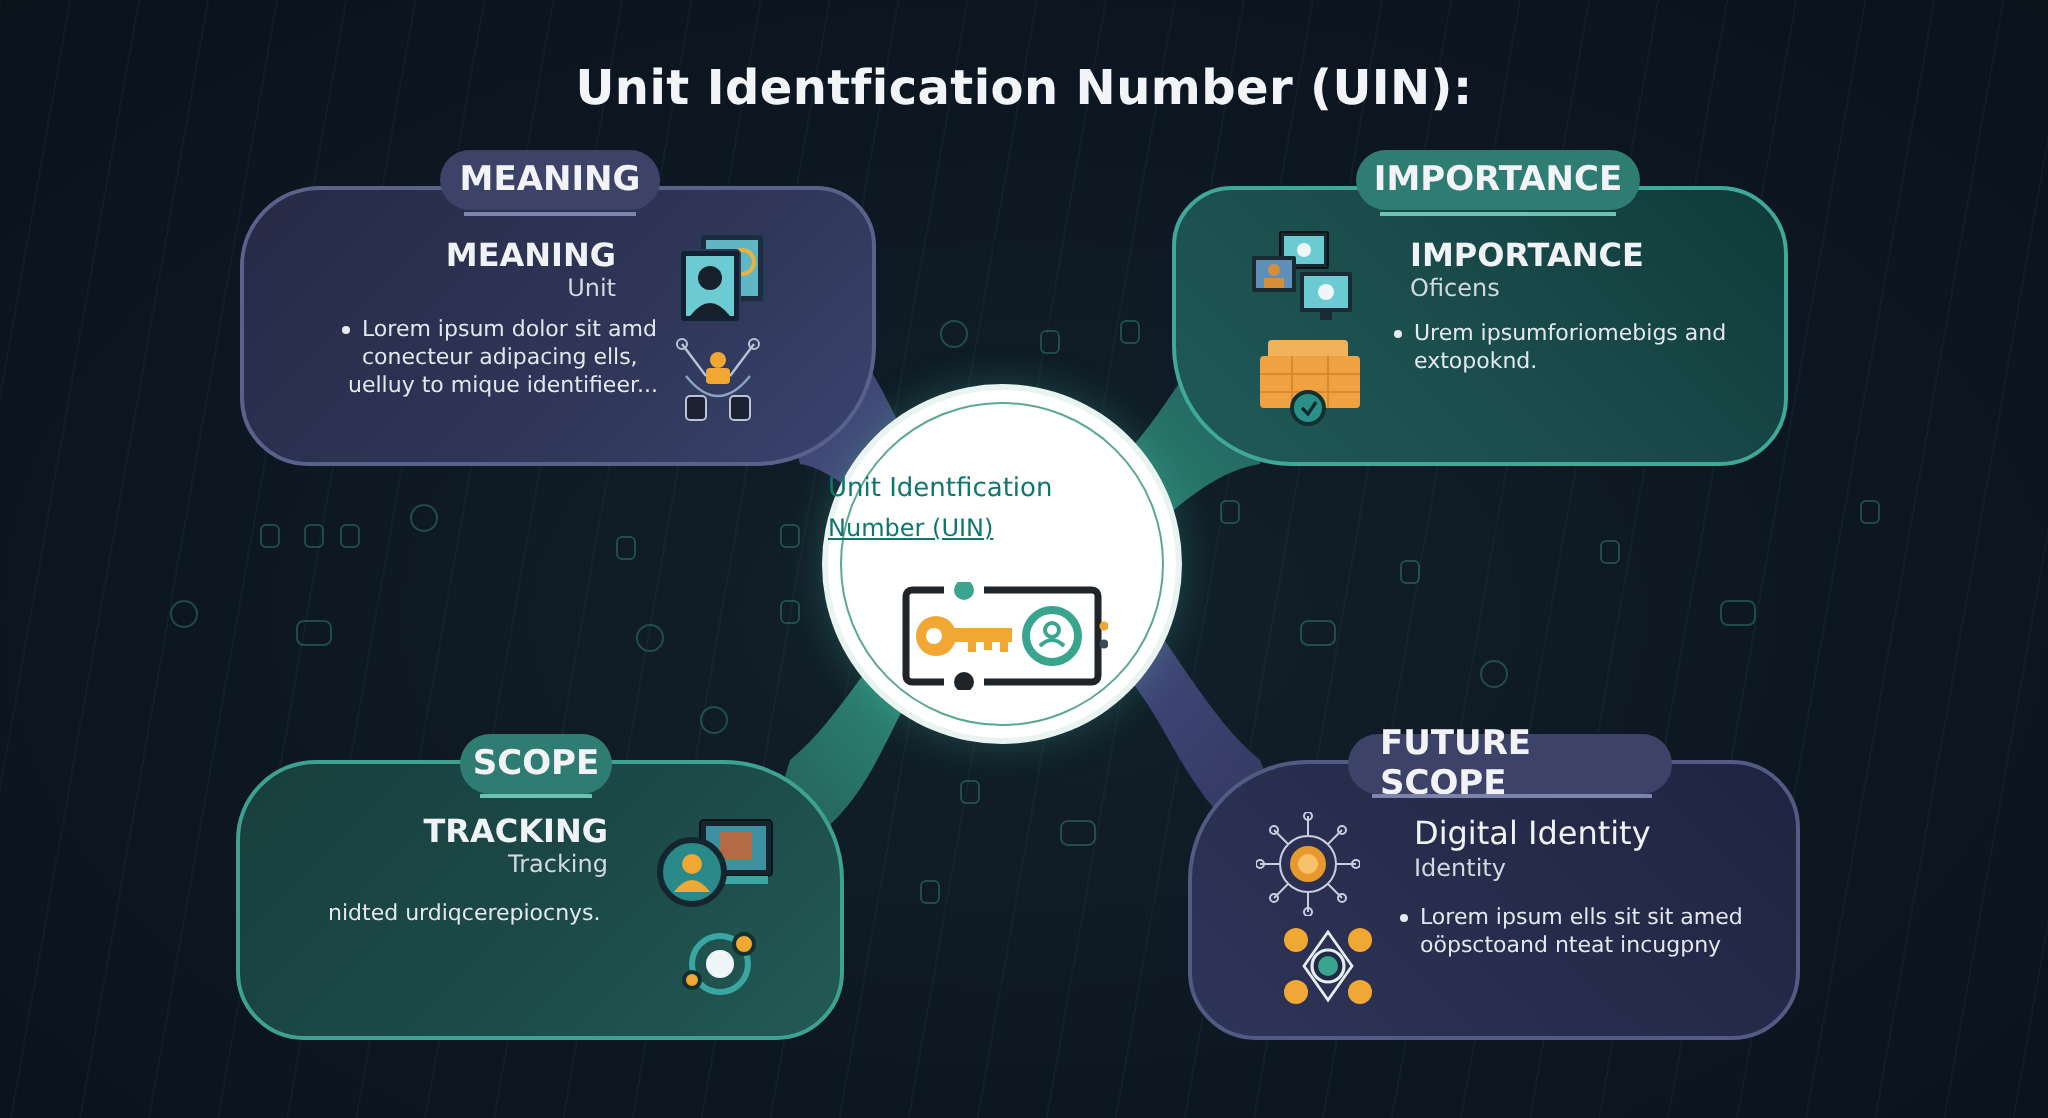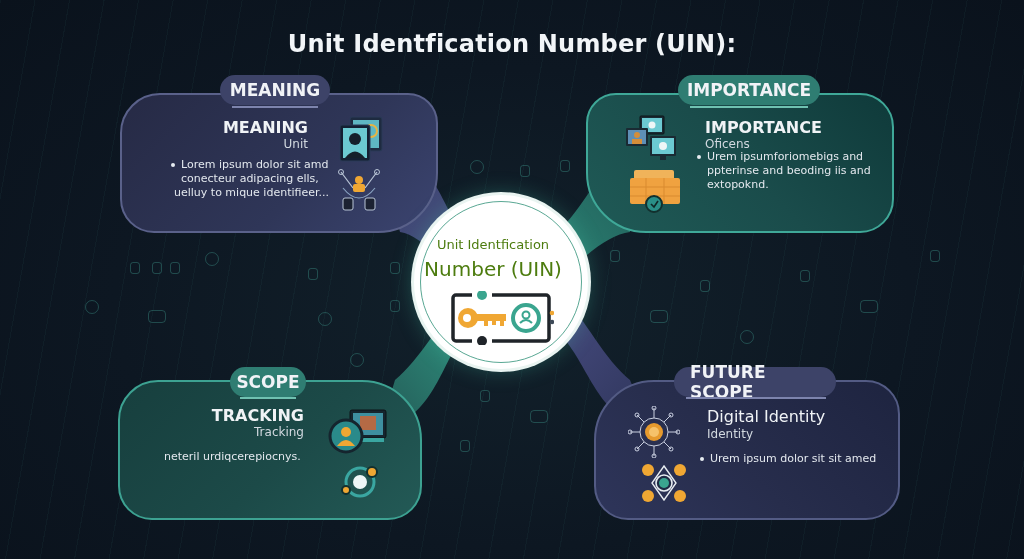--- a/index.html
+++ b/index.html
@@ -79,24 +79,24 @@
   .hub {
     position: absolute; left: 414px; top: 195px; width: 174px; height: 174px;
     border-radius: 50%; background: #ffffff;
     box-shadow: 0 0 0 3px #e9f4f1, 0 0 22px rgba(70,200,170,0.35);
   }
   .hub-ring {
     position: absolute; inset: 6px; border-radius: 50%;
     border: 1.5px solid #5aa894;
   }
   .hub-text {
-    position: absolute; left: 0; right: 16px; text-align: center; color: #4d7c0f;
+    position: absolute; left: 0; right: 16px; color: #0f766e;
   }
   .hub-text.l1 { top: 42px; font-size: 13px; }
-  .hub-text.l2 { top: 62px; font-size: 20px; }
+  .hub-text.l2 { top: 62px; font-size: 12px; text-decoration: underline; }
 </style>
 </head>
 <body>
 
 <div class="grid-lines"></div>
 
 <div>
   <div class="glyph" style="left:130px;top:262px"></div>
   <div class="glyph" style="left:152px;top:262px"></div>
   <div class="glyph" style="left:170px;top:262px"></div>
@@ -179,23 +179,22 @@
   <path d="M8 20 Q24 40 40 20" fill="none" stroke="#8aa4c2" stroke-width="1.2"></path>
   <rect x="8" y="30" width="10" height="12" rx="2" fill="#1c2232" stroke="#b9c5d6"></rect>
   <rect x="30" y="30" width="10" height="12" rx="2" fill="#1c2232" stroke="#b9c5d6"></rect>
 </svg>
 
 <div class="panel importance"></div>
 <div class="pill teal" style="left:678px;top:75px;width:142px">IMPORTANCE</div>
 <div class="pill-line" style="left:690px;top:106px;width:118px;background:#6fc2b1"></div>
 <div class="ptitle" style="left:705px;top:118px">IMPORTANCE</div>
 <div class="psub" style="left:705px;top:137px">Oficens</div>
-<div class="pbody" style="left:697px;top:150px;width:180px">
+<div class="pbody" style="left:697px;top:160px;width:180px">
   <div><span class="bullet"></span><span>Urem ipsumforiomebigs and</span></div>
-  <div style="padding-left:10px">ppterinse and beoding iis and</div>
   <div style="padding-left:10px">extopoknd.</div>
 </div>
 <svg class="icon" style="left:624px;top:114px" width="56" height="52">
   <rect x="16" y="2" width="24" height="18" rx="1" fill="#1a2a33" stroke="#0d1418"></rect>
   <rect x="18" y="4" width="20" height="14" fill="#6ccad2"></rect>
   <circle cx="28" cy="11" r="3.5" fill="#eef6f7"></circle>
   <rect x="2" y="14" width="22" height="18" rx="1" fill="#1a2a33"></rect>
   <rect x="4" y="16" width="18" height="14" fill="#5e8fb6"></rect>
   <circle cx="13" cy="21" r="3" fill="#d58e3a"></circle>
   <rect x="8" y="25" width="10" height="5" fill="#d58e3a"></rect>
@@ -214,21 +213,21 @@
   <circle cx="28" cy="36" r="8" fill="#2a8f88" stroke="#12302e" stroke-width="2"></circle>
   <path d="M25 36 L28 39 L32 33" fill="none" stroke="#0f2626" stroke-width="1.6"></path>
 </svg>
 
 <div class="panel uses"></div>
 <div class="pill teal" style="left:230px;top:367px;width:76px">SCOPE</div>
 <div class="pill-line" style="left:240px;top:397px;width:56px;background:#6fc2b1"></div>
 <div class="ptitle right" style="left:180px;top:406px;width:124px">TRACKING</div>
 <div class="psub right" style="left:180px;top:425px;width:124px">Tracking</div>
 <div class="pbody" style="left:144px;top:450px;width:165px">
-  <div style="padding-left:20px">neteril urdiqcerepiocnys.</div>
+  <div style="padding-left:20px">nidted urdiqcerepiocnys.</div>
 </div>
 <svg class="icon" style="left:328px;top:408px" width="60" height="48">
   <rect x="22" y="2" width="36" height="28" rx="2" fill="#15252e" stroke="#0d1418"></rect>
   <rect x="25" y="5" width="30" height="22" fill="#3e8fa0"></rect>
   <rect x="32" y="8" width="16" height="14" fill="#b56a45"></rect>
   <rect x="30" y="30" width="26" height="4" fill="#3aa6a1"></rect>
   <circle cx="18" cy="28" r="16" fill="#2a8a8a" stroke="#15252e" stroke-width="3"></circle>
   <circle cx="18" cy="24" r="5" fill="#f0a733"></circle>
   <path d="M9 38 Q18 26 27 38 Z" fill="#f0a733"></path>
 </svg>
@@ -238,21 +237,22 @@
   <circle cx="34" cy="12" r="5" fill="#f0a733" stroke="#12302e" stroke-width="2"></circle>
   <circle cx="8" cy="30" r="4" fill="#f0a733" stroke="#12302e" stroke-width="2"></circle>
 </svg>
 
 <div class="panel future"></div>
 <div class="pill indigo" style="left:674px;top:367px;width:162px">FUTURE SCOPE</div>
 <div class="pill-line" style="left:686px;top:397px;width:140px;background:#7d84ad"></div>
 <div class="ptitle" style="left:707px;top:407px;font-weight:normal;font-size:16px">Digital Identity</div>
 <div class="psub" style="left:707px;top:427px">Identity</div>
 <div class="pbody" style="left:700px;top:452px;width:185px">
-  <div><span class="bullet"></span><span>Urem ipsum dolor sit sit amed</span></div>
+  <div><span class="bullet"></span><span>Lorem ipsum ells sit sit amed</span></div>
+  <div style="padding-left:10px">oöpsctoand nteat incugpny</div>
 </div>
 <svg class="icon" style="left:628px;top:406px" width="52" height="52">
   <g stroke="#c9cfe0" stroke-width="1" fill="none">
     <circle cx="26" cy="26" r="14"></circle>
     <line x1="26" y1="2" x2="26" y2="12"></line>
       <line x1="26" y1="40" x2="26" y2="50"></line>
     <line x1="2" y1="26" x2="12" y2="26"></line>
       <line x1="40" y1="26" x2="50" y2="26"></line>
     <line x1="9" y1="9" x2="16" y2="16"></line>
       <line x1="43" y1="9" x2="36" y2="16"></line>

